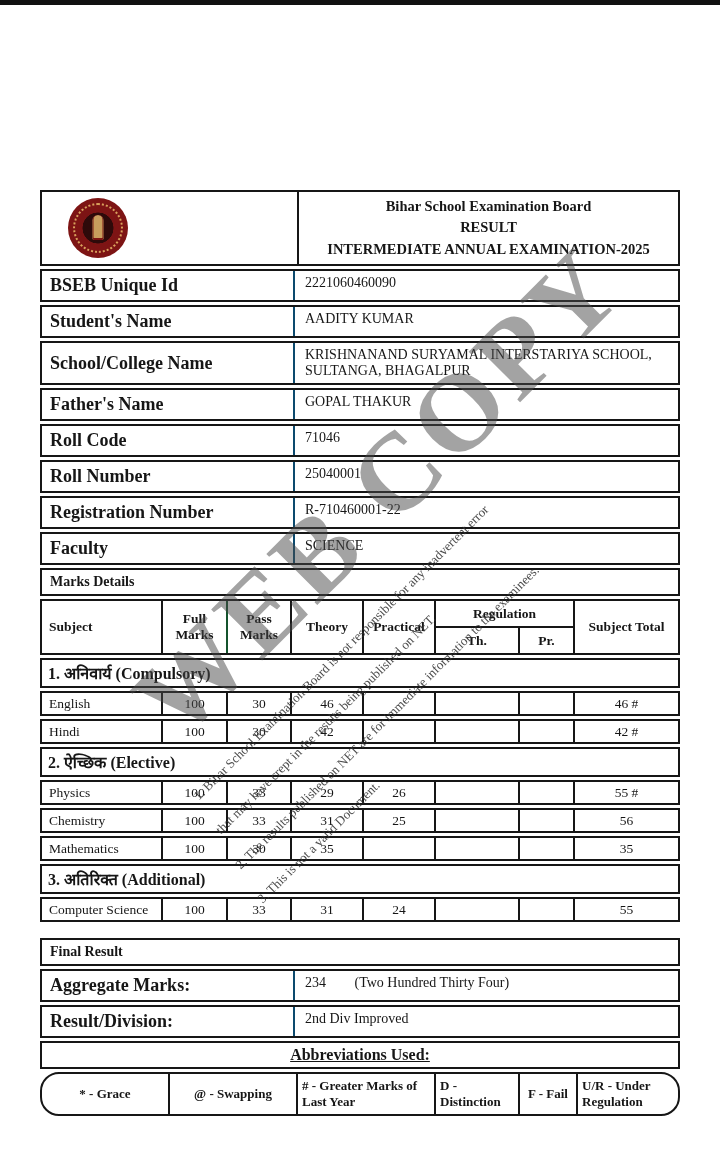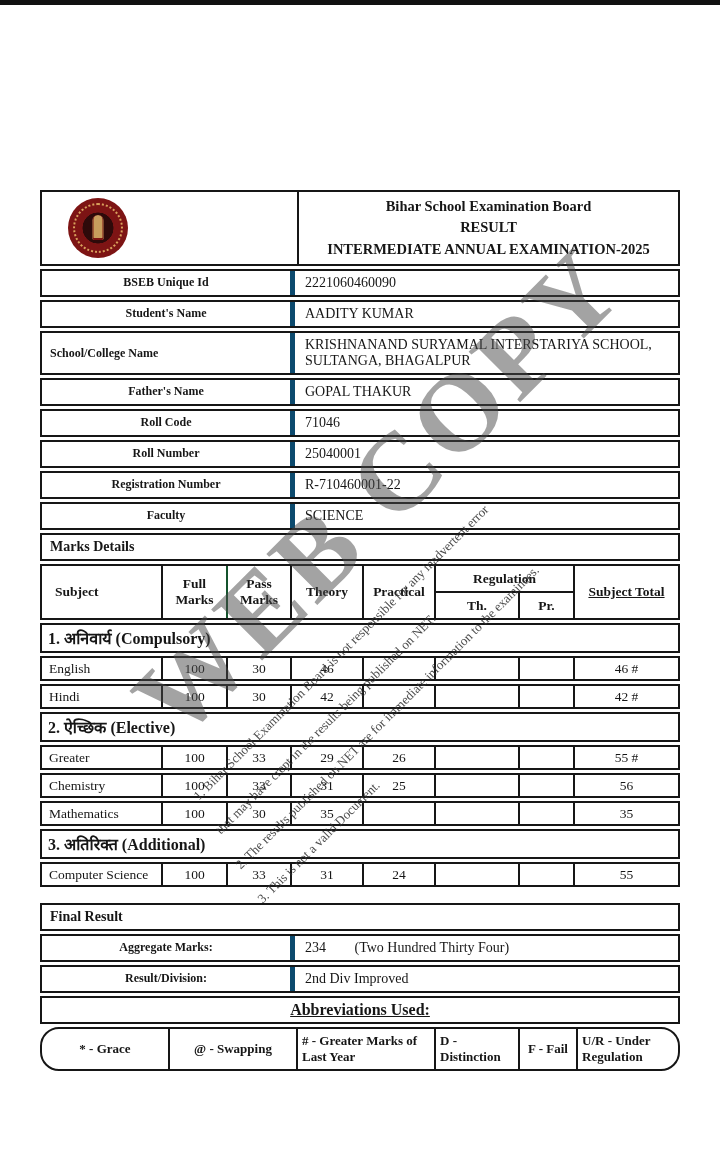--- a/index.html
+++ b/index.html
@@ -50,42 +50,42 @@
   .hdr-right {
     flex: 1; display: flex; flex-direction: column;
     align-items: center; justify-content: center;
     font-weight: bold; font-size: 14.5px; line-height: 1.45; text-align: center;
   }
 
   
   .irow { display: grid; grid-template-columns: 253px 1fr; min-height: 27px; }
   .irow .lbl {
     font-weight: bold; padding: 4px 8px;
-    border-right: 5px solid #0c4a6e; font-size: 12px; text-align: center;
+    border-right: 2px solid #0c4a6e; font-size: 18px;
   }
   .irow .val { padding: 4px 10px; font-size: 14px; }
   .wide-lbl { font-weight: bold; padding: 4px 8px; font-size: 14px; min-height: 26px; }
 
   
   .mhead {
     display: grid;
     grid-template-columns: 121px 65px 64px 72px 72px 84px 55px 1fr;
     grid-template-rows: 1fr 25px;
     height: 56px; font-weight: bold; font-size: 13.5px; text-align: center;
   }
   .mhead > div { display: flex; align-items: center; justify-content: center; }
-  .c-sub  { grid-column: 1; grid-row: 1 / 3; justify-content: flex-start !important; padding-left: 13px; border-right: 2px solid #161616; }
+  .c-sub  { grid-column: 1; grid-row: 1 / 3; justify-content: flex-start !important; padding-left: 7px; border-right: 2px solid #161616; }
   .c-full { grid-column: 2; grid-row: 1 / 3; border-right: 2px solid #14532d; }
   .c-pass { grid-column: 3; grid-row: 1 / 3; border-right: 2px solid #161616; }
   .c-th   { grid-column: 4; grid-row: 1 / 3; border-right: 2px solid #161616; }
   .c-pr   { grid-column: 5; grid-row: 1 / 3; border-right: 2px solid #161616; }
   .c-reg  { grid-column: 6 / 8; grid-row: 1; border-right: 2px solid #161616; border-bottom: 2px solid #161616; }
   .c-rth  { grid-column: 6; grid-row: 2; border-right: 2px solid #161616; }
   .c-rpr  { grid-column: 7; grid-row: 2; border-right: 2px solid #161616; }
-  .c-tot  { grid-column: 8; grid-row: 1 / 3; text-decoration: underline; }
+  .c-tot  { grid-column: 8; grid-row: 1 / 3; }
 
   .mrow {
     display: grid;
     grid-template-columns: 121px 65px 64px 72px 72px 84px 55px 1fr;
     min-height: 25px; font-size: 13.5px;
   }
   .mrow > div {
     display: flex; align-items: center; justify-content: center;
     border-right: 2px solid #161616;
   }
@@ -218,21 +218,21 @@
     <div>30</div>
     <div>42</div>
     <div></div>
     <div></div>
     <div></div>
     <div>42 #</div>
   </div>
 
   <div class="box sect">2. ऐच्छिक (Elective)</div>
   <div class="box mrow">
-    <div>Greater</div>
+    <div>Physics</div>
     <div>100</div>
     <div>33</div>
     <div>29</div>
     <div>26</div>
     <div></div>
     <div></div>
     <div>55 #</div>
   </div>
   <div class="box mrow">
     <div>Chemistry</div>

